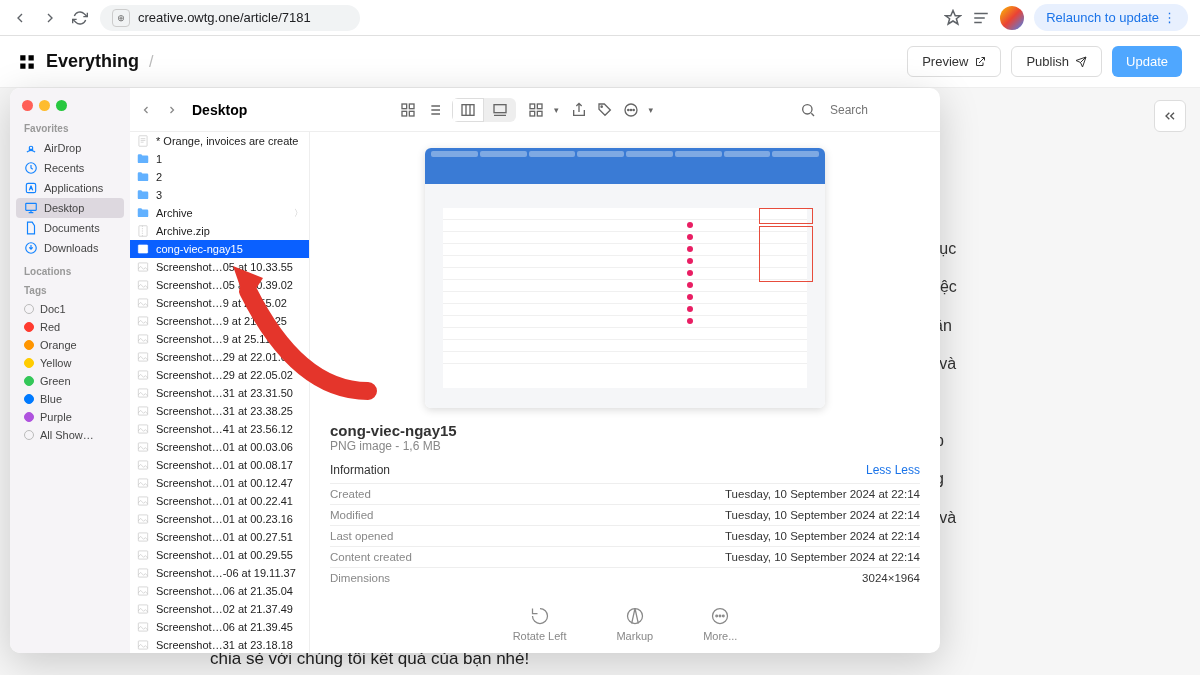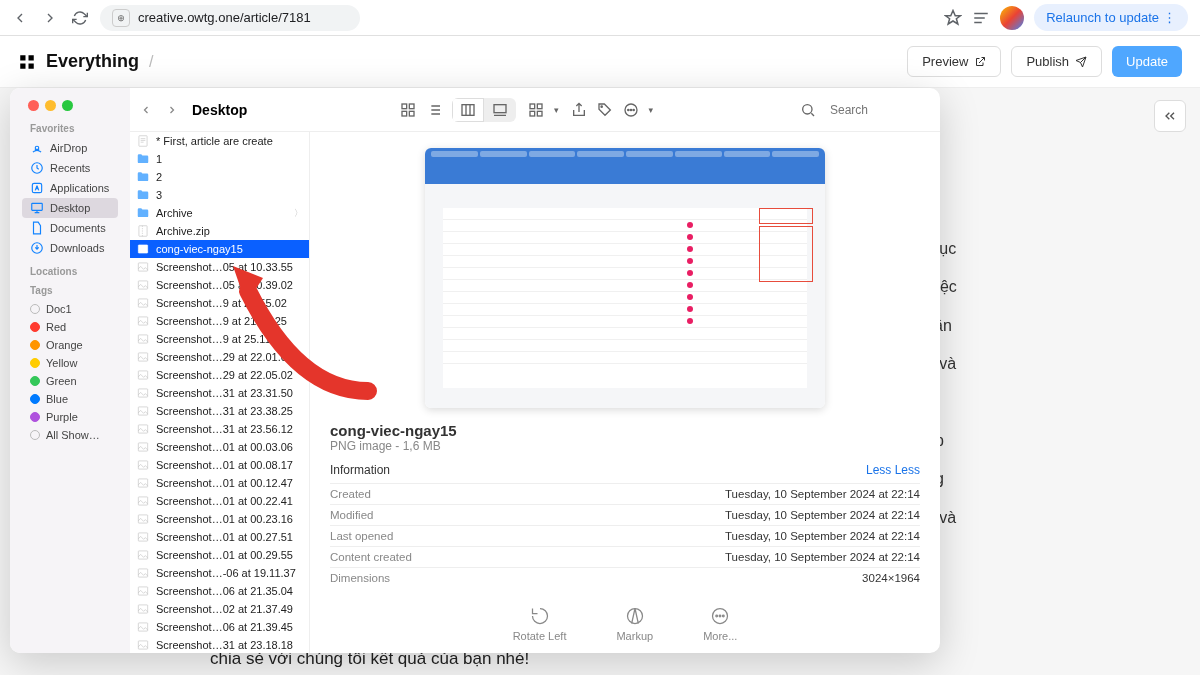--- a/index.html
+++ b/index.html
@@ -22,21 +22,21 @@
   .bc-root { font-weight: 600; font-size: 18px; color: #111; }
   .bc-sep { color: #bbb; }
   .bc-cur { color: #666; font-size: 14px; }
   .head-right { margin-left: auto; display: flex; gap: 10px; }
   .h-btn { border: 1px solid #ddd; background: #fff; border-radius: 6px; padding: 7px 14px; font-size: 13px; color: #333; display: flex; align-items: center; gap: 6px; cursor: pointer; }
   .h-btn.primary { background: #4fa7ff; color: #fff; border: none; }
   .collapse-btn { position: absolute; right: 14px; top: 100px; width: 32px; height: 32px; border: 1px solid #ddd; border-radius: 6px; background: #fff; display: flex; align-items: center; justify-content: center; cursor: pointer; color: #555; }
 
   
   .finder { position: absolute; left: 10px; top: 88px; width: 930px; height: 565px; background: #fff; border-radius: 10px; box-shadow: 0 10px 40px rgba(0,0,0,0.18); display: flex; overflow: hidden; }
-  .f-side { width: 120px; background: #f6f4f7; padding: 10px 12px; font-size: 11px; }
+  .f-side { width: 120px; background: #f6f4f7; padding: 10px 6px; font-size: 11px; }
   .traffic { display: flex; gap: 6px; margin: 2px 0 12px 6px; }
   .dot { width: 11px; height: 11px; border-radius: 50%; }
   .dot.r { background: #ff5f57; } .dot.y { background: #febc2e; } .dot.g { background: #28c840; }
   .s-hdr { color: #999; font-size: 10px; font-weight: 600; margin: 8px 0 4px 8px; }
   .s-item { display: flex; align-items: center; gap: 6px; padding: 3px 8px; border-radius: 4px; color: #444; cursor: pointer; }
   .s-item.sel { background: #ddd8df; }
   .s-ic { width: 14px; height: 14px; color: #1283ff; }
   .tag-dot { width: 10px; height: 10px; border-radius: 50%; border: 1px solid #bbb; }
 
   .f-main { flex: 1; display: flex; flex-direction: column; }
@@ -328,21 +328,21 @@
       </div>
     </div>
 
     <div class="f-body">
       <div class="f-list" id="f-list">
           <div class="f-row">
             <span class="f-ic"><svg viewBox="0 0 24 24" fill="#888">
                 <rect x="5" y="3" width="14" height="18" rx="1" fill="#fff" stroke="#bbb"></rect>
                 <path d="M8 8h8M8 11h8M8 14h5" stroke="#bbb"></path>
               </svg></span>
-            <span>* First, article are create</span>
+            <span>* Orange, invoices are create</span>
           </div>
           <div class="f-row">
             <span class="f-ic"><svg viewBox="0 0 24 24" fill="#62b1ff">
                 <path d="M3 6a2 2 0 012-2h4l2 2h8a2 2 0 012 2v9a2 2 0 01-2 2H5a2 2 0 01-2-2V6z"></path>
               </svg></span>
             <span>1</span>
           </div>
           <div class="f-row">
             <span class="f-ic"><svg viewBox="0 0 24 24" fill="#62b1ff">
                 <path d="M3 6a2 2 0 012-2h4l2 2h8a2 2 0 012 2v9a2 2 0 01-2 2H5a2 2 0 01-2-2V6z"></path>
@@ -437,21 +437,21 @@
                 <rect x="4" y="5" width="16" height="14" rx="1" fill="#fff" stroke="#bbb"></rect>
                 <path d="M4 15l4-4 5 5 3-3 4 4" stroke="#bbb"></path>
               </svg></span>
             <span>Screenshot…31 at 23.38.25</span>
           </div>
           <div class="f-row">
             <span class="f-ic"><svg viewBox="0 0 24 24" fill="none">
                 <rect x="4" y="5" width="16" height="14" rx="1" fill="#fff" stroke="#bbb"></rect>
                 <path d="M4 15l4-4 5 5 3-3 4 4" stroke="#bbb"></path>
               </svg></span>
-            <span>Screenshot…31 at 23.56.12</span>
+            <span>Screenshot…41 at 23.56.12</span>
           </div>
           <div class="f-row">
             <span class="f-ic"><svg viewBox="0 0 24 24" fill="none">
                 <rect x="4" y="5" width="16" height="14" rx="1" fill="#fff" stroke="#bbb"></rect>
                 <path d="M4 15l4-4 5 5 3-3 4 4" stroke="#bbb"></path>
               </svg></span>
             <span>Screenshot…01 at 00.03.06</span>
           </div>
           <div class="f-row">
             <span class="f-ic"><svg viewBox="0 0 24 24" fill="none">

